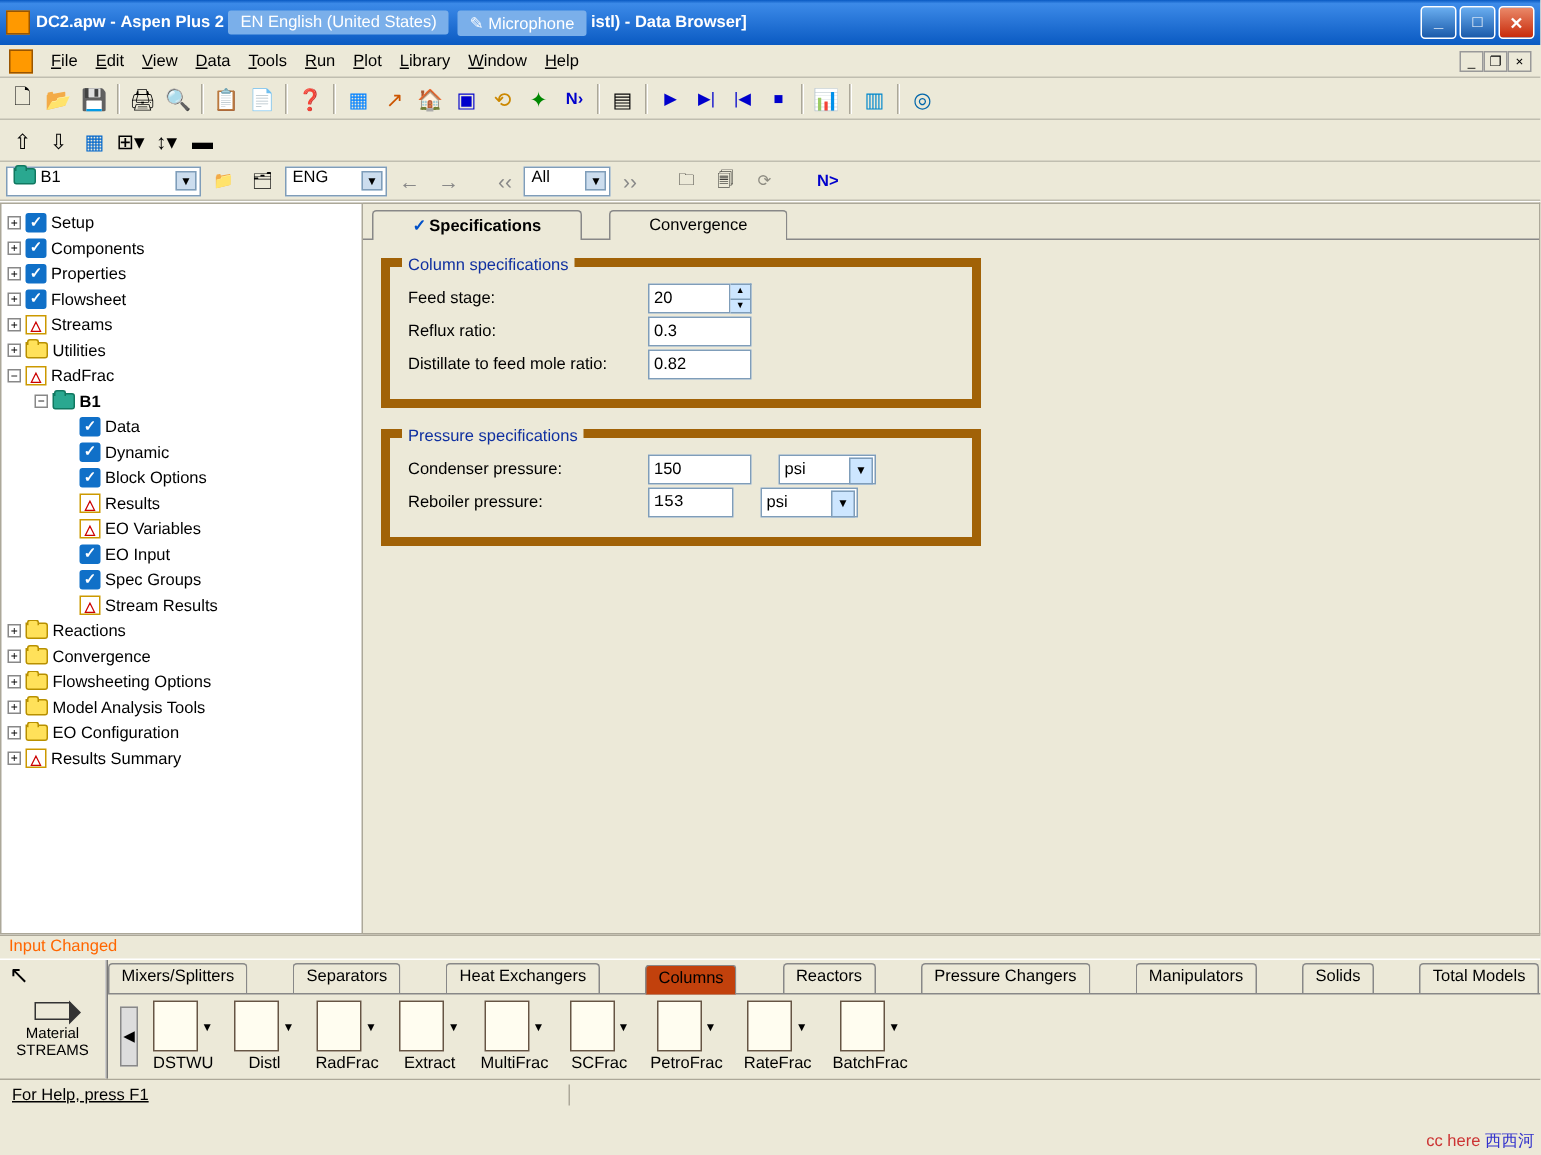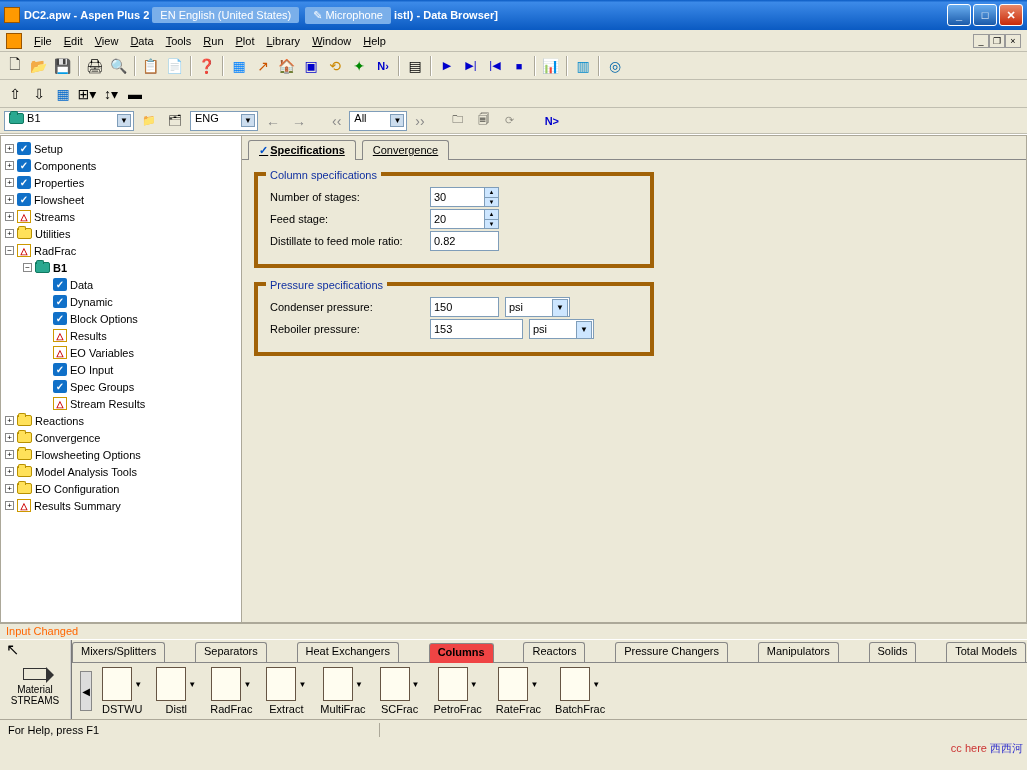--- a/index.html
+++ b/index.html
@@ -46,61 +46,61 @@
 .ico-folder::before { content:''; position:absolute; top:-3px; left:0; width:6px; height:3px; background:#ffe15a; border:1px solid #b89000; border-bottom:none; border-radius:2px 2px 0 0; }
 .ico-check { background: #1070c8; color: white; font-weight: bold; border-radius: 2px; width:14px; height:13px; font-size:10px; line-height:13px; text-align:center; }
 .ico-warn { background: #fff; border: 1px solid #cc9900; color: #cc0000; font-weight: bold; width:14px; height:13px; font-size:9px; line-height:12px; text-align:center; }
 .ico-teal { background: #2aa890; border: 1px solid #107860; width: 15px; height: 11px; border-radius: 0 2px 2px 2px; position: relative; }
 .ico-teal::before { content:''; position:absolute; top:-3px; left:0; width:6px; height:3px; background:#2aa890; border:1px solid #107860; border-bottom:none; border-radius:2px 2px 0 0; }
 .tree-label.bold { font-weight: bold; }
 
 
 .content-panel { flex: 1; background: #ece9d8; border: 1px solid #aca899; border-left: none; position: relative; }
 .tabs { display: flex; padding: 4px 6px 0; }
-.tab { padding: 3px 10px; border: 1px solid #888; border-bottom: none; background: #ece9d8; margin-right: 6px; border-radius: 3px 3px 0 0; cursor: pointer; position: relative; text-decoration: underline; }
+.tab { padding: 3px 26px; border: 1px solid #888; border-bottom: none; background: #ece9d8; margin-right: 18px; border-radius: 3px 3px 0 0; cursor: pointer; position: relative; }
 .tab.active { background: #ece9d8; font-weight: bold; z-index: 2; }
 .tab.active::before { content:'✓'; color: #0050c8; margin-right: 2px; font-weight: bold; }
 .tab-body { border-top: 1px solid #888; margin-top: -1px; padding: 12px; }
-.fieldset { border: 4px solid #a16207; margin: 0 0 14px 0; padding: 10px 12px 12px; width: 400px; position: relative; }
+.fieldset { border: 6px solid #a16207; margin: 0 0 14px 0; padding: 10px 12px 12px; width: 400px; position: relative; }
 .fieldset-legend { position: absolute; top: -7px; left: 8px; background: #ece9d8; padding: 0 4px; color: #1030a0; font-size: 11px; }
 .form-row { display: flex; align-items: center; height: 22px; }
 .form-label { width: 160px; }
 .form-input { width: 55px; height: 20px; border: 1px solid #7f9db9; background: white; padding: 0 3px; }
 .form-spinner { width: 14px; height: 20px; border: 1px solid #7f9db9; border-left: none; background: #cde6ff; display: flex; flex-direction: column; }
 .spin-btn { flex: 1; font-size: 6px; text-align: center; line-height: 8px; border-bottom: 1px solid #7f9db9; cursor: pointer; }
 .spin-btn:last-child { border-bottom: none; }
 .form-select { width: 60px; height: 20px; border: 1px solid #7f9db9; background: white; padding: 0 3px; position: relative; display: flex; align-items: center; }
 .form-select::after { content: '▼'; position: absolute; right: 1px; top: 1px; font-size: 8px; background: #cde6ff; width: 14px; height: 16px; border: 1px solid #7f9db9; line-height: 16px; text-align: center; }
 .form-select.disabled { background: #ece9d8; color: #888; }
-.unit-select { width: 65px; margin-left: 6px; }
+.unit-select { width: 65px; margin-left: 18px; }
 
 
 .input-changed { height: 16px; padding: 1px 6px; color: #ff6600; font-size: 11px; border-top: 1px solid #aca899; }
 
 
 .model-lib { height: 80px; background: #ece9d8; border-top: 1px solid #fff; display: flex; }
 .ml-left { width: 72px; display: flex; flex-direction: column; align-items: center; justify-content: center; border-right: 2px ridge #ccc; padding-top: 14px; }
 .ml-arrow-icon { width: 24px; height: 12px; border: 1px solid #333; position: relative; }
 .ml-arrow-icon::after { content:''; position:absolute; right:-8px; top:-2px; border-left:8px solid #333; border-top:8px solid transparent; border-bottom:8px solid transparent; }
 .ml-ptr { position: absolute; left: 6px; top: 0; font-size: 16px; }
 .ml-main { flex: 1; display: flex; flex-direction: column; }
 .ml-tabs { display: flex; height: 22px; padding-top: 2px; justify-content: space-between; }
 .ml-tab { padding: 2px 8px; border: 1px solid #888; border-bottom: none; background: #ece9d8; margin-right: 1px; border-radius: 3px 3px 0 0; font-size: 11px; cursor: pointer; }
-.ml-tab.active { font-weight: bold; background: #ef4444; position: relative; top: 1px; }
+.ml-tab.active { font-weight: normal; background: #c2410c; position: relative; top: 1px; }
 .ml-items { flex: 1; display: flex; align-items: center; gap: 6px; padding: 2px 8px; border-top: 1px solid #888; background: #ece9d8; }
 .ml-nav { width: 12px; height: 40px; background: #ddd; border: 1px solid #888; display: flex; align-items: center; justify-content: center; cursor: pointer; font-size: 10px; }
 .ml-item { display: flex; flex-direction: column; align-items: center; gap: 2px; cursor: pointer; padding: 0 4px; }
 .ml-item-icon { width: 30px; height: 34px; border: 1px solid #654; background: #fffdf0; position: relative; }
 .ml-item-dd { font-size: 8px; padding-left: 2px; }
 
 
 .status-bar { height: 20px; background: #ece9d8; border-top: 1px solid #aca899; display: flex; align-items: center; font-size: 11px; }
 .status-cell { padding: 1px 8px; border-right: 1px solid #aca899; }
-.status-cell.wide { width: 380px; }
-.watermark { position: absolute; bottom: 14px; right: 4px; font-size: 11px; }
+.status-cell.wide { width: 380px; text-decoration: underline; }
+.watermark { position: absolute; bottom: 2px; right: 4px; font-size: 11px; }
 .watermark .red { color: #cc3333; }
 .watermark .blue { color: #3333cc; }
 </style>
 </head>
 <body>
 
 <div class="title-bar">
   <span class="title-icon"></span>
   <span>DC2.apw</span>
   <span>&nbsp;-&nbsp;</span>
@@ -376,53 +376,49 @@
 
   <div class="content-panel">
     <div class="tabs">
       <div class="tab active"><span>Specifications</span></div>
       <div class="tab"><span>Convergence</span></div>
     </div>
     <div class="tab-body">
       <div class="fieldset">
         <div class="fieldset-legend">Column specifications</div>
         <div class="form-row">
-          <span class="form-label">Number of stages:</span>
-          <input class="form-input" value="30" style="">
-          <div class="form-spinner">
-              <div class="spin-btn">▲</div>
-              <div class="spin-btn">▼</div>
-            </div>
-        </div>
-        <div class="form-row">
           <span class="form-label">Feed stage:</span>
           <input class="form-input" value="20" style="">
           <div class="form-spinner">
               <div class="spin-btn">▲</div>
               <div class="spin-btn">▼</div>
             </div>
+        </div>
+        <div class="form-row">
+          <span class="form-label">Reflux ratio:</span>
+          <input class="form-input" style="width: 69px;" value="0.3">
         </div>
         <div class="form-row">
           <span class="form-label">Distillate to feed mole ratio:</span>
           <input class="form-input" style="width: 69px;" value="0.82">
         </div>
       </div>
 
       <div class="fieldset">
         <div class="fieldset-legend">Pressure specifications</div>
         <div class="form-row">
           <span class="form-label">Condenser pressure:</span>
           <input class="form-input" style="width: 69px;" value="150">
           <div class="form-select unit-select">
               <span>psi</span>
             </div>
         </div>
         <div class="form-row">
           <span class="form-label">Reboiler pressure:</span>
-          <input class="form-input" style="width: 93px;" value="153">
+          <input class="form-input" style="width: 57px; font-family: Liberation Mono, monospace;" value="153">
           <div class="form-select unit-select">
               <span>psi</span>
             </div>
         </div>
       </div>
     </div>
   </div>
 </div>
 
 <div class="input-changed">Input Changed</div>

